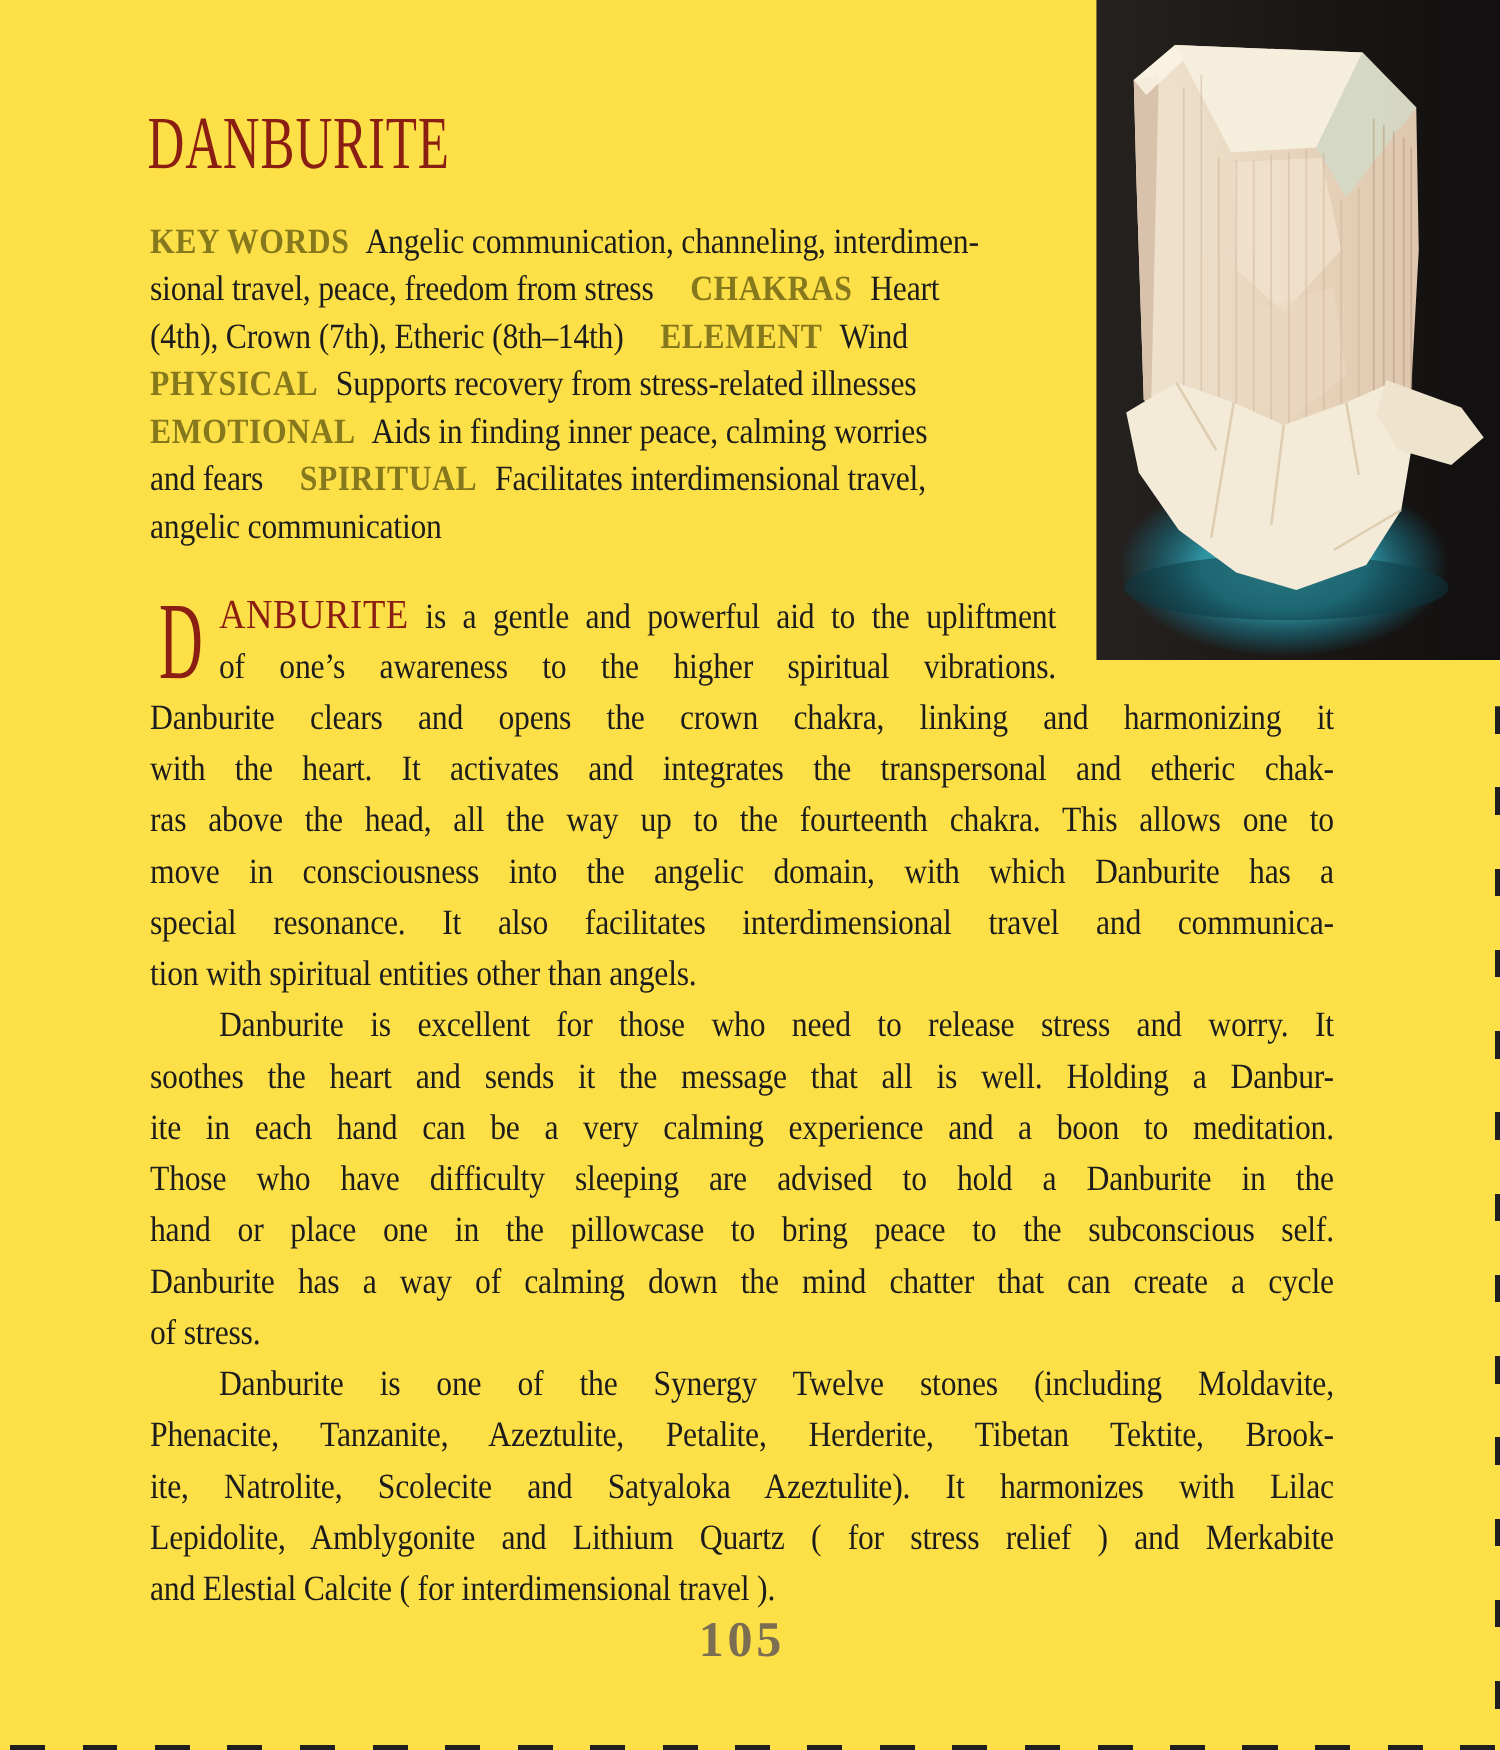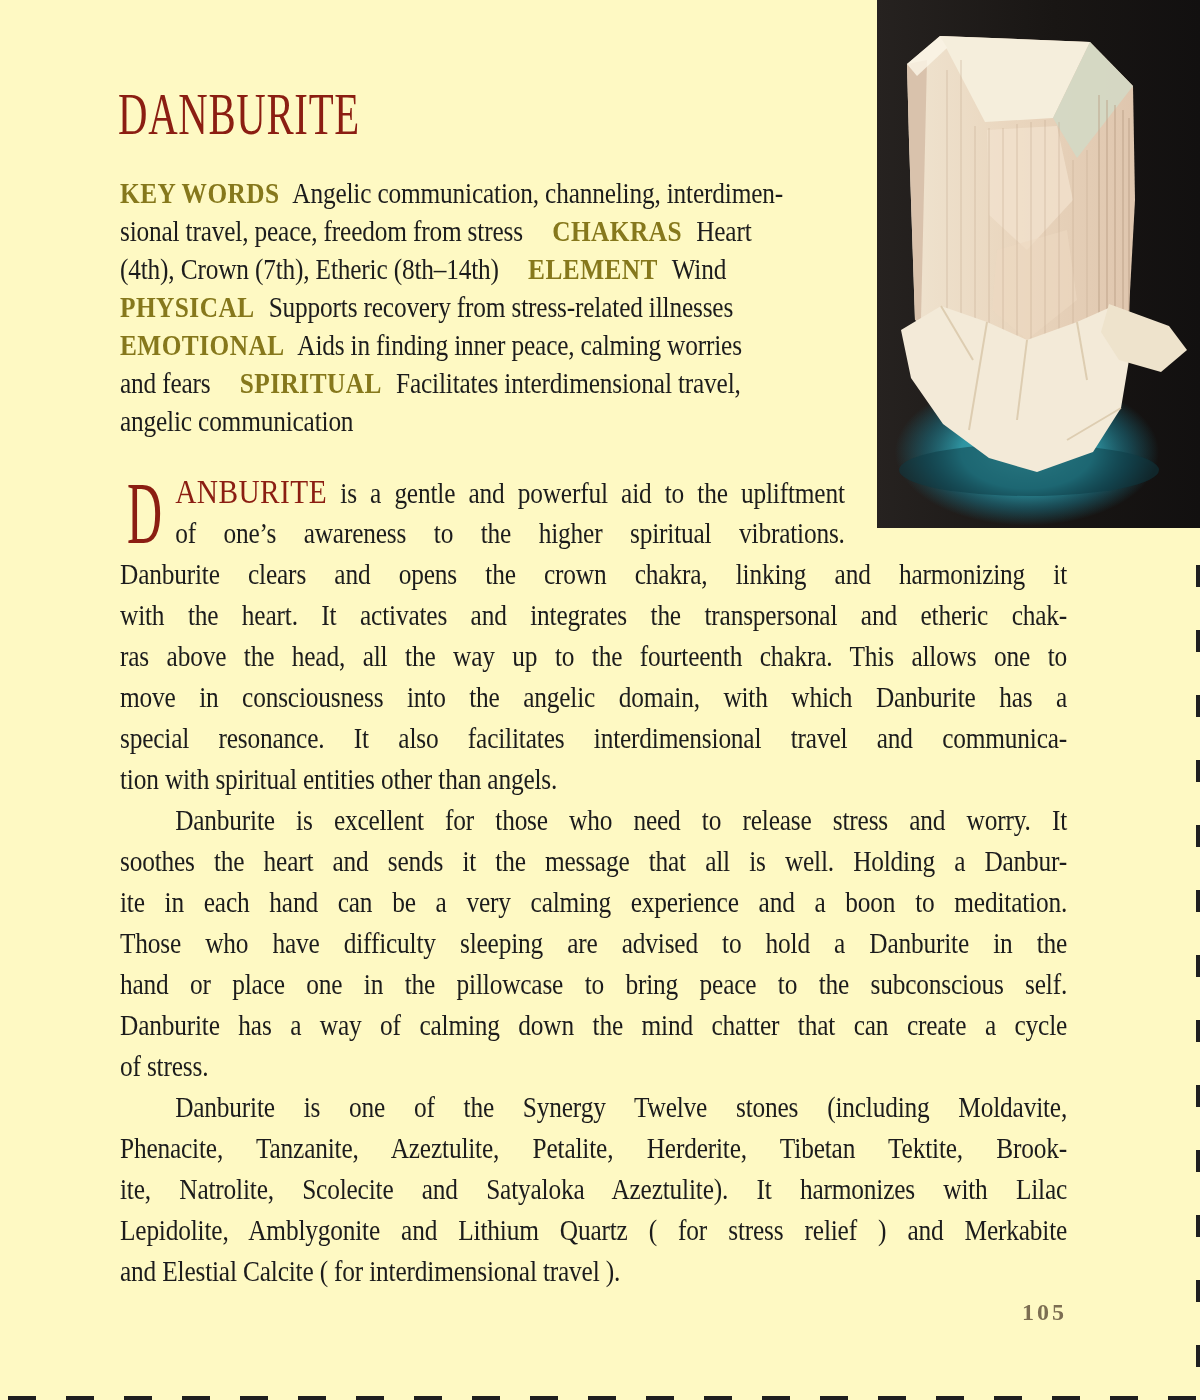--- a/index.html
+++ b/index.html
@@ -4,21 +4,21 @@
 <style>
   :root{
     --accent-maroon:#8b1e12;
     --label-olive:#86781c;
     --folio-brown:#7c6e52;
     --border-dash:#1f1f1f;
     --body-text:#1c1c1c;
   }
   html,body{margin:0;padding:0;background:#fff;}
   .page{
-    position:relative;width:1200px;height:1400px;background:#fef9c3;overflow:hidden;
+    position:relative;width:1200px;height:1400px;background:#fde047;overflow:hidden;
     font-family:"Liberation Serif","DejaVu Serif",serif;color:var(--body-text,#1c1c1c);
   }
   
   .title{
     position:absolute;left:118px;top:84px;
     font-size:60px;line-height:60px;letter-spacing:1px;font-weight:400;
     color:var(--accent-maroon,#8b1e12);
     transform:scaleX(0.68);transform-origin:0 0;white-space:nowrap;
   }
   
@@ -50,22 +50,22 @@
     transform:scaleX(0.62);transform-origin:0 0;
   }
   .lead-sc{
     color:var(--accent-maroon,#8b1e12);font-size:33px;letter-spacing:0.5px;
   }
   
   .photo{position:absolute;top:0;right:0;width:323px;height:528px;}
   .photo svg{display:block;width:323px;height:528px;}
   
   .folio{
-    position:absolute;left:120px;top:1297px;width:947px;text-align:right;
-    font-size:24px;line-height:30px;font-weight:700;letter-spacing:3px;
+    position:absolute;left:120px;top:1297px;width:947px;text-align:center;
+    font-size:40px;line-height:30px;font-weight:700;letter-spacing:3px;
     color:var(--folio-brown,#7c6e52);
   }
   
   .border-bottom{
     position:absolute;left:0;right:0;bottom:0;height:4px;
     background:repeating-linear-gradient(to right,
       transparent 0 8px, var(--border-dash,#1f1f1f) 8px 36px, transparent 36px 58px);
   }
   .border-right{
     position:absolute;right:0;top:565px;width:4px;height:832px;

